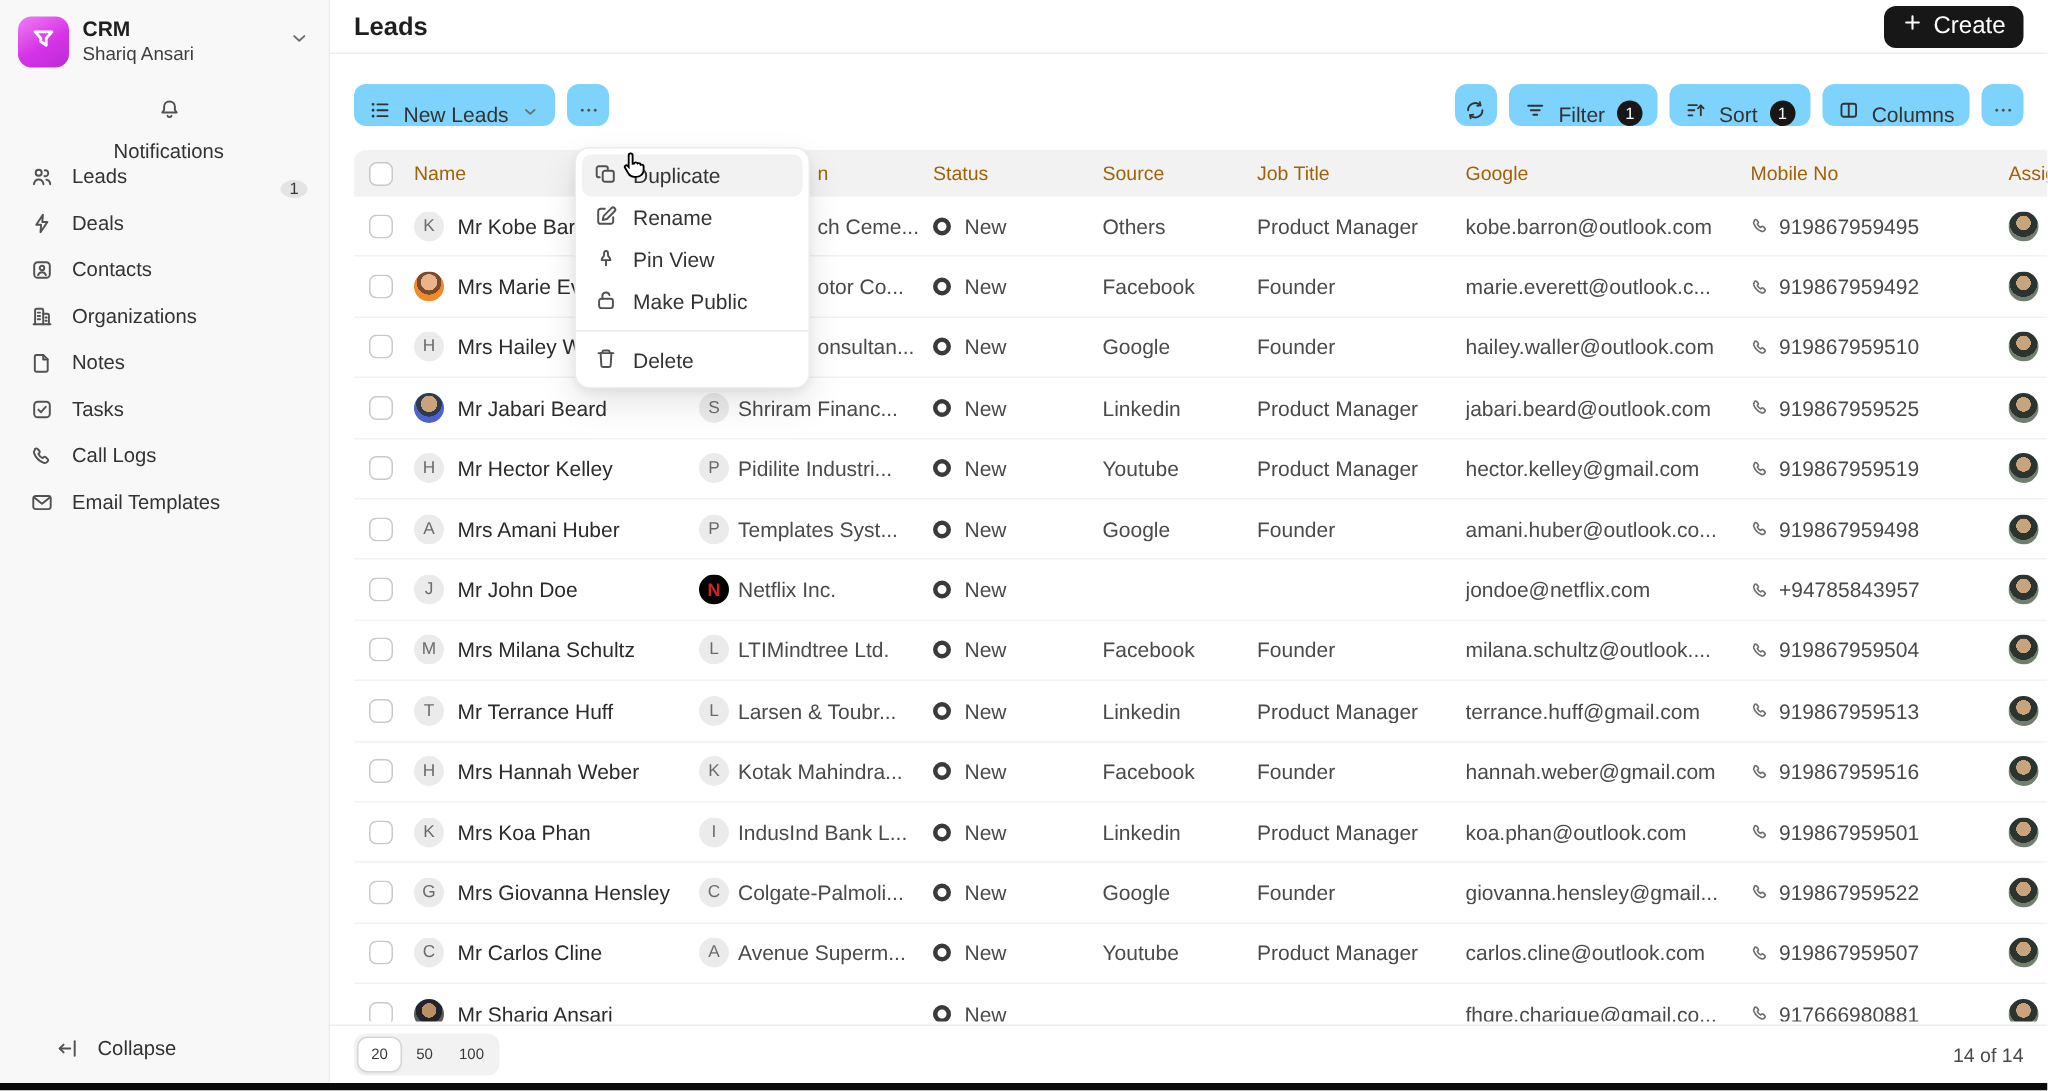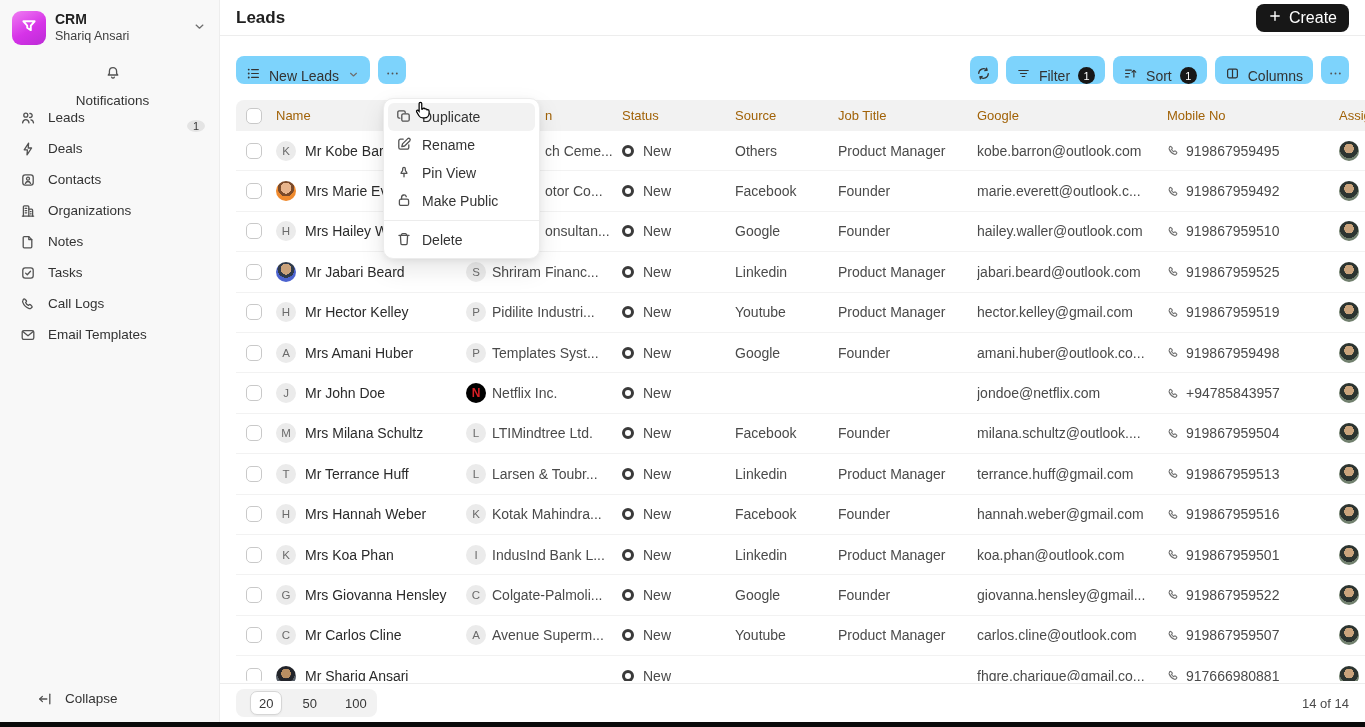--- a/index.html
+++ b/index.html
@@ -81,21 +81,21 @@
   .menu-item.hl { background:#f2f2f2; }
   .menu-sep { height:1px; background:#ececec; margin:5px -4px; }
   .cursor-hand { position:absolute; left:413px; top:100px; z-index:60; pointer-events:none; }
 
   
   .footer { position:absolute; left:220px; right:0; bottom:5px; height:39px; background:#fff;
             border-top:1px solid #ededed; display:flex; align-items:center; justify-content:space-between;
             padding:0 16px; z-index:30; }
   .pagesize-group { background:#f2f2f2; border-radius:8px; padding:2px; display:flex; align-items:center; }
   .ps-btn { height:24px; min-width:30px; padding:0 8px; border:none; background:transparent; border-radius:7px;
-            font-size:13px; color:#383838; font-family:inherit; display:flex; align-items:center; justify-content:center; cursor:pointer;margin-left:12px; }
+            font-size:10px; color:#383838; font-family:inherit; display:flex; align-items:center; justify-content:center; cursor:pointer; }
   .ps-btn.active { background:#fff; border:1px solid #d6d6d6; box-shadow:0 1px 2px rgba(0,0,0,.05); }
   .count-label { font-size:13px; color:#4a4a4a; }
   .black-bar { position:absolute; left:0; right:0; bottom:0; height:5px; background:#0a0a0a; z-index:50; }
 </style>
 </head>
 <body>
 
 <aside class="sidebar">
   <div class="sb-header">
     <div class="logo">

